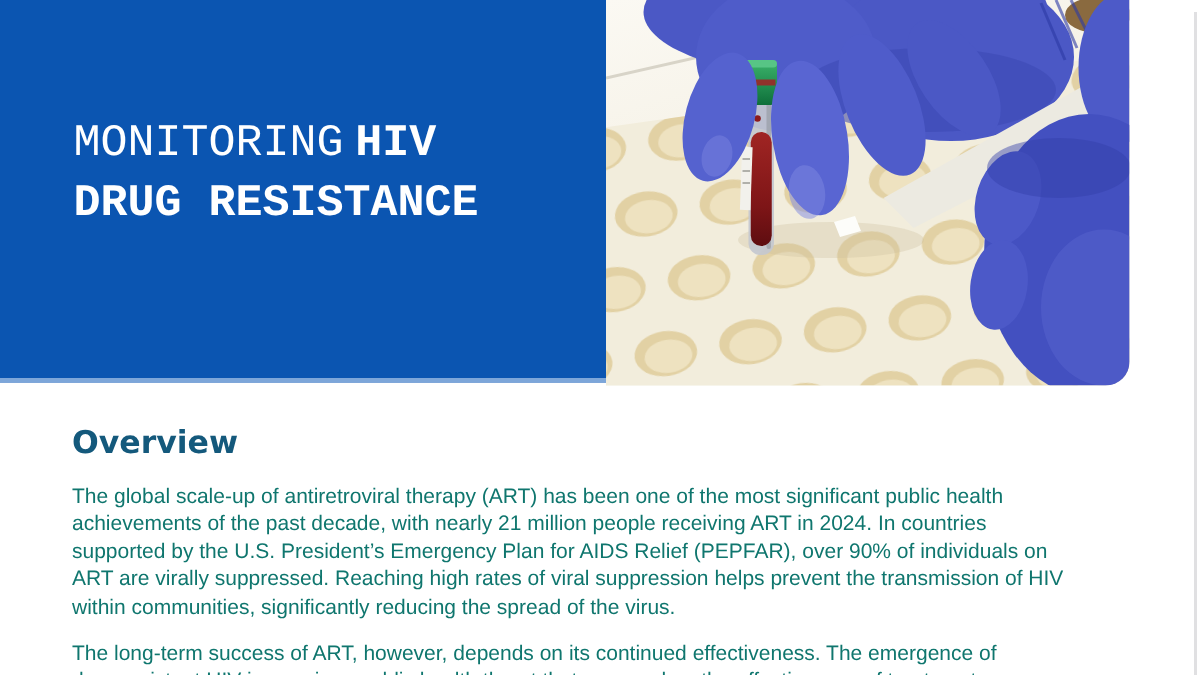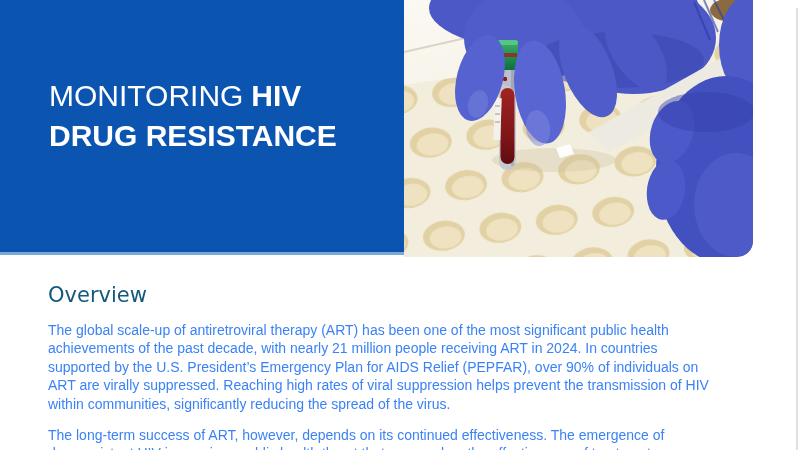--- a/index.html
+++ b/index.html
@@ -7,21 +7,21 @@
     position:relative;width:800px;height:450px;overflow:hidden;
     background:#ffffff;font-family:"Liberation Sans",sans-serif;
   }
   
   .hero-banner{
     position:absolute;left:0;top:0;width:404px;height:252px;
     background:#0b55b1;border-bottom:3px solid #7da6d9;box-sizing:content-box;
   }
   .hero-text{
     position:absolute;left:49px;top:76px;color:#ffffff;
-    font-family:Liberation Sans, sans-serif;
+    font-family:Liberation Mono, monospace;
   }
   .hero-title{font-size:30px;line-height:40px;letter-spacing:0px;white-space:nowrap;}
   .w-reg{font-weight:400;}
   .w-bold{font-weight:700;}
   .t-sep{margin-right:0.26em;}
   .hero-subtitle{font-size:19px;line-height:26px;margin-top:5px;white-space:nowrap;}
   
   .hero-photo{
     position:absolute;left:404px;top:0;width:349px;height:257px;
     overflow:hidden;border-bottom-right-radius:16px;background:#f6f3ea;
@@ -29,24 +29,24 @@
   .hero-photo svg{display:block;}
   
   .page-edge{
     position:absolute;left:796px;top:8px;width:2px;height:442px;
     background:#e0e0e2;
   }
   
   .content{position:absolute;left:48px;top:281px;}
   .overview-heading{
     margin:0 0 12px 0;font-family:"DejaVu Sans",sans-serif;
-    font-size:21px;line-height:28px;font-weight:400;color:#14597c;
+    font-size:21px;line-height:28px;font-weight:700;color:#14597c;
   }
   .body-para{
-    margin:0 0 13px 0;font-size:14px;line-height:18.4px;color:#3b82f6;
+    margin:0 0 13px 0;font-size:14px;line-height:18.4px;color:#0f766e;
     white-space:pre;font-family:"Liberation Sans",sans-serif;
   }
 </style>
 </head>
 <body>
 
 <div class="page">
 
   <div class="hero-banner">
     <div class="hero-text">

